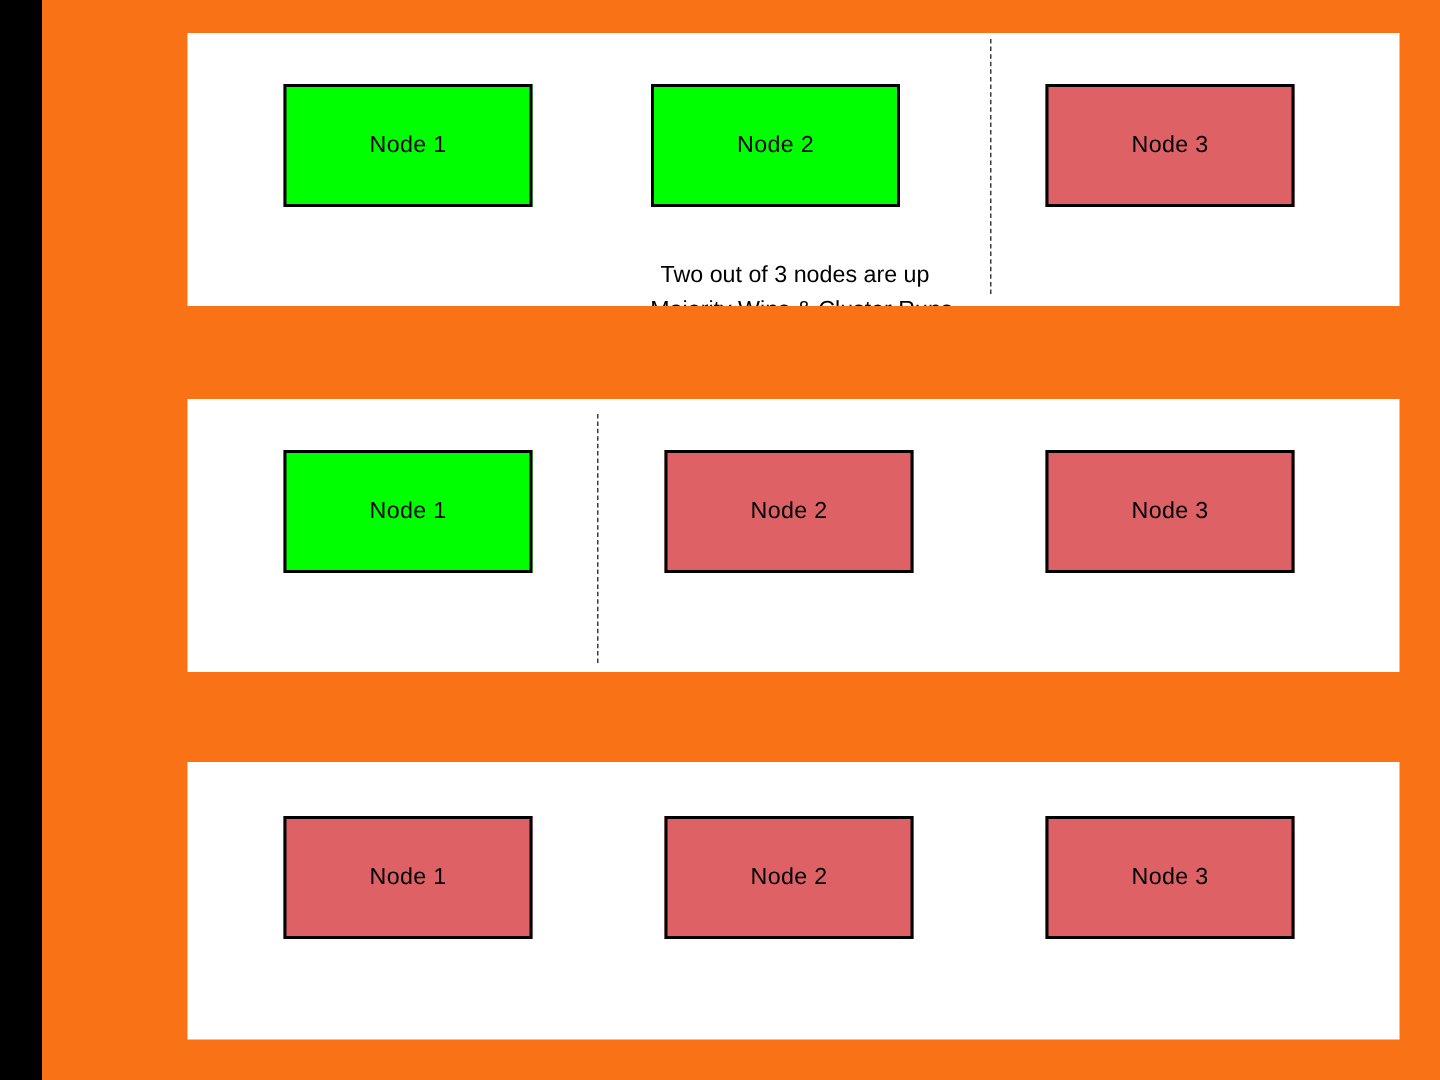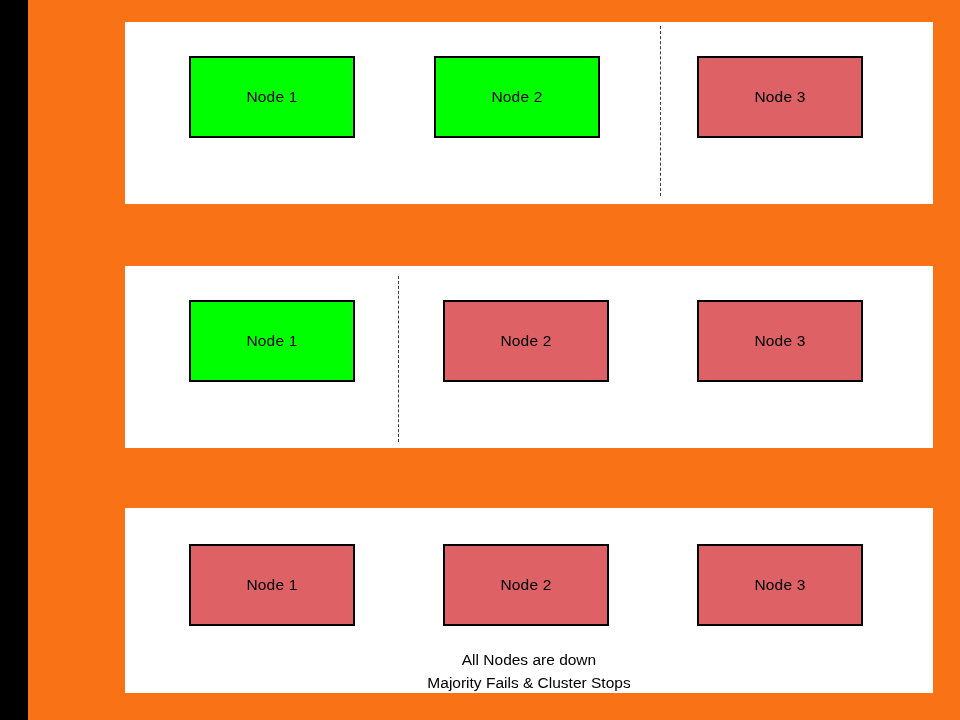--- a/index.html
+++ b/index.html
@@ -83,20 +83,24 @@
     <div class="node up" style="left: 309px; top: 34px; background: rgb(0, 255, 0); border-color: rgb(0, 0, 0);">
       <span class="node-label">Node 2</span>
     </div>
 
     <div class="node down" style="left: 572px; top: 34px; background: rgb(221, 97, 101); border-color: rgb(0, 0, 0);">
       <span class="node-label">Node 3</span>
     </div>
 
     <div class="divider" style="left: 535px; top: 4px; height: 170px; border-left-color: rgb(58, 58, 58);"></div>
 
+    <div class="caption" style="left:205px; top:150px; width:400px;">
+      <span class="line">Two out of 3 nodes are up</span>
+      <span class="line">, Majority Wins &amp; Cluster Runs</span>
+    </div>
   </div>
 
   <div class="panel panel-2" style="background: rgb(255, 255, 255);">
 
     <div class="node up" style="left: 64px; top: 34px; background: rgb(0, 255, 0); border-color: rgb(0, 0, 0);">
       <span class="node-label">Node 1</span>
     </div>
 
     <div class="node down" style="left: 318px; top: 34px; background: rgb(221, 97, 101); border-color: rgb(0, 0, 0);">
       <span class="node-label">Node 2</span>
@@ -117,19 +121,15 @@
     </div>
 
     <div class="node down" style="left: 318px; top: 36px; background: rgb(221, 97, 101); border-color: rgb(0, 0, 0);">
       <span class="node-label">Node 2</span>
     </div>
 
     <div class="node down" style="left: 572px; top: 36px; background: rgb(221, 97, 101); border-color: rgb(0, 0, 0);">
       <span class="node-label">Node 3</span>
     </div>
 
-    <div class="caption" style="left:204px; top:140px; width:400px;">
-      <span class="line">All Nodes are down</span>
-      <span class="line">Majority Fails &amp; Cluster Stops</span>
-    </div>
   </div>
 
 </div>
 
 </body></html>

